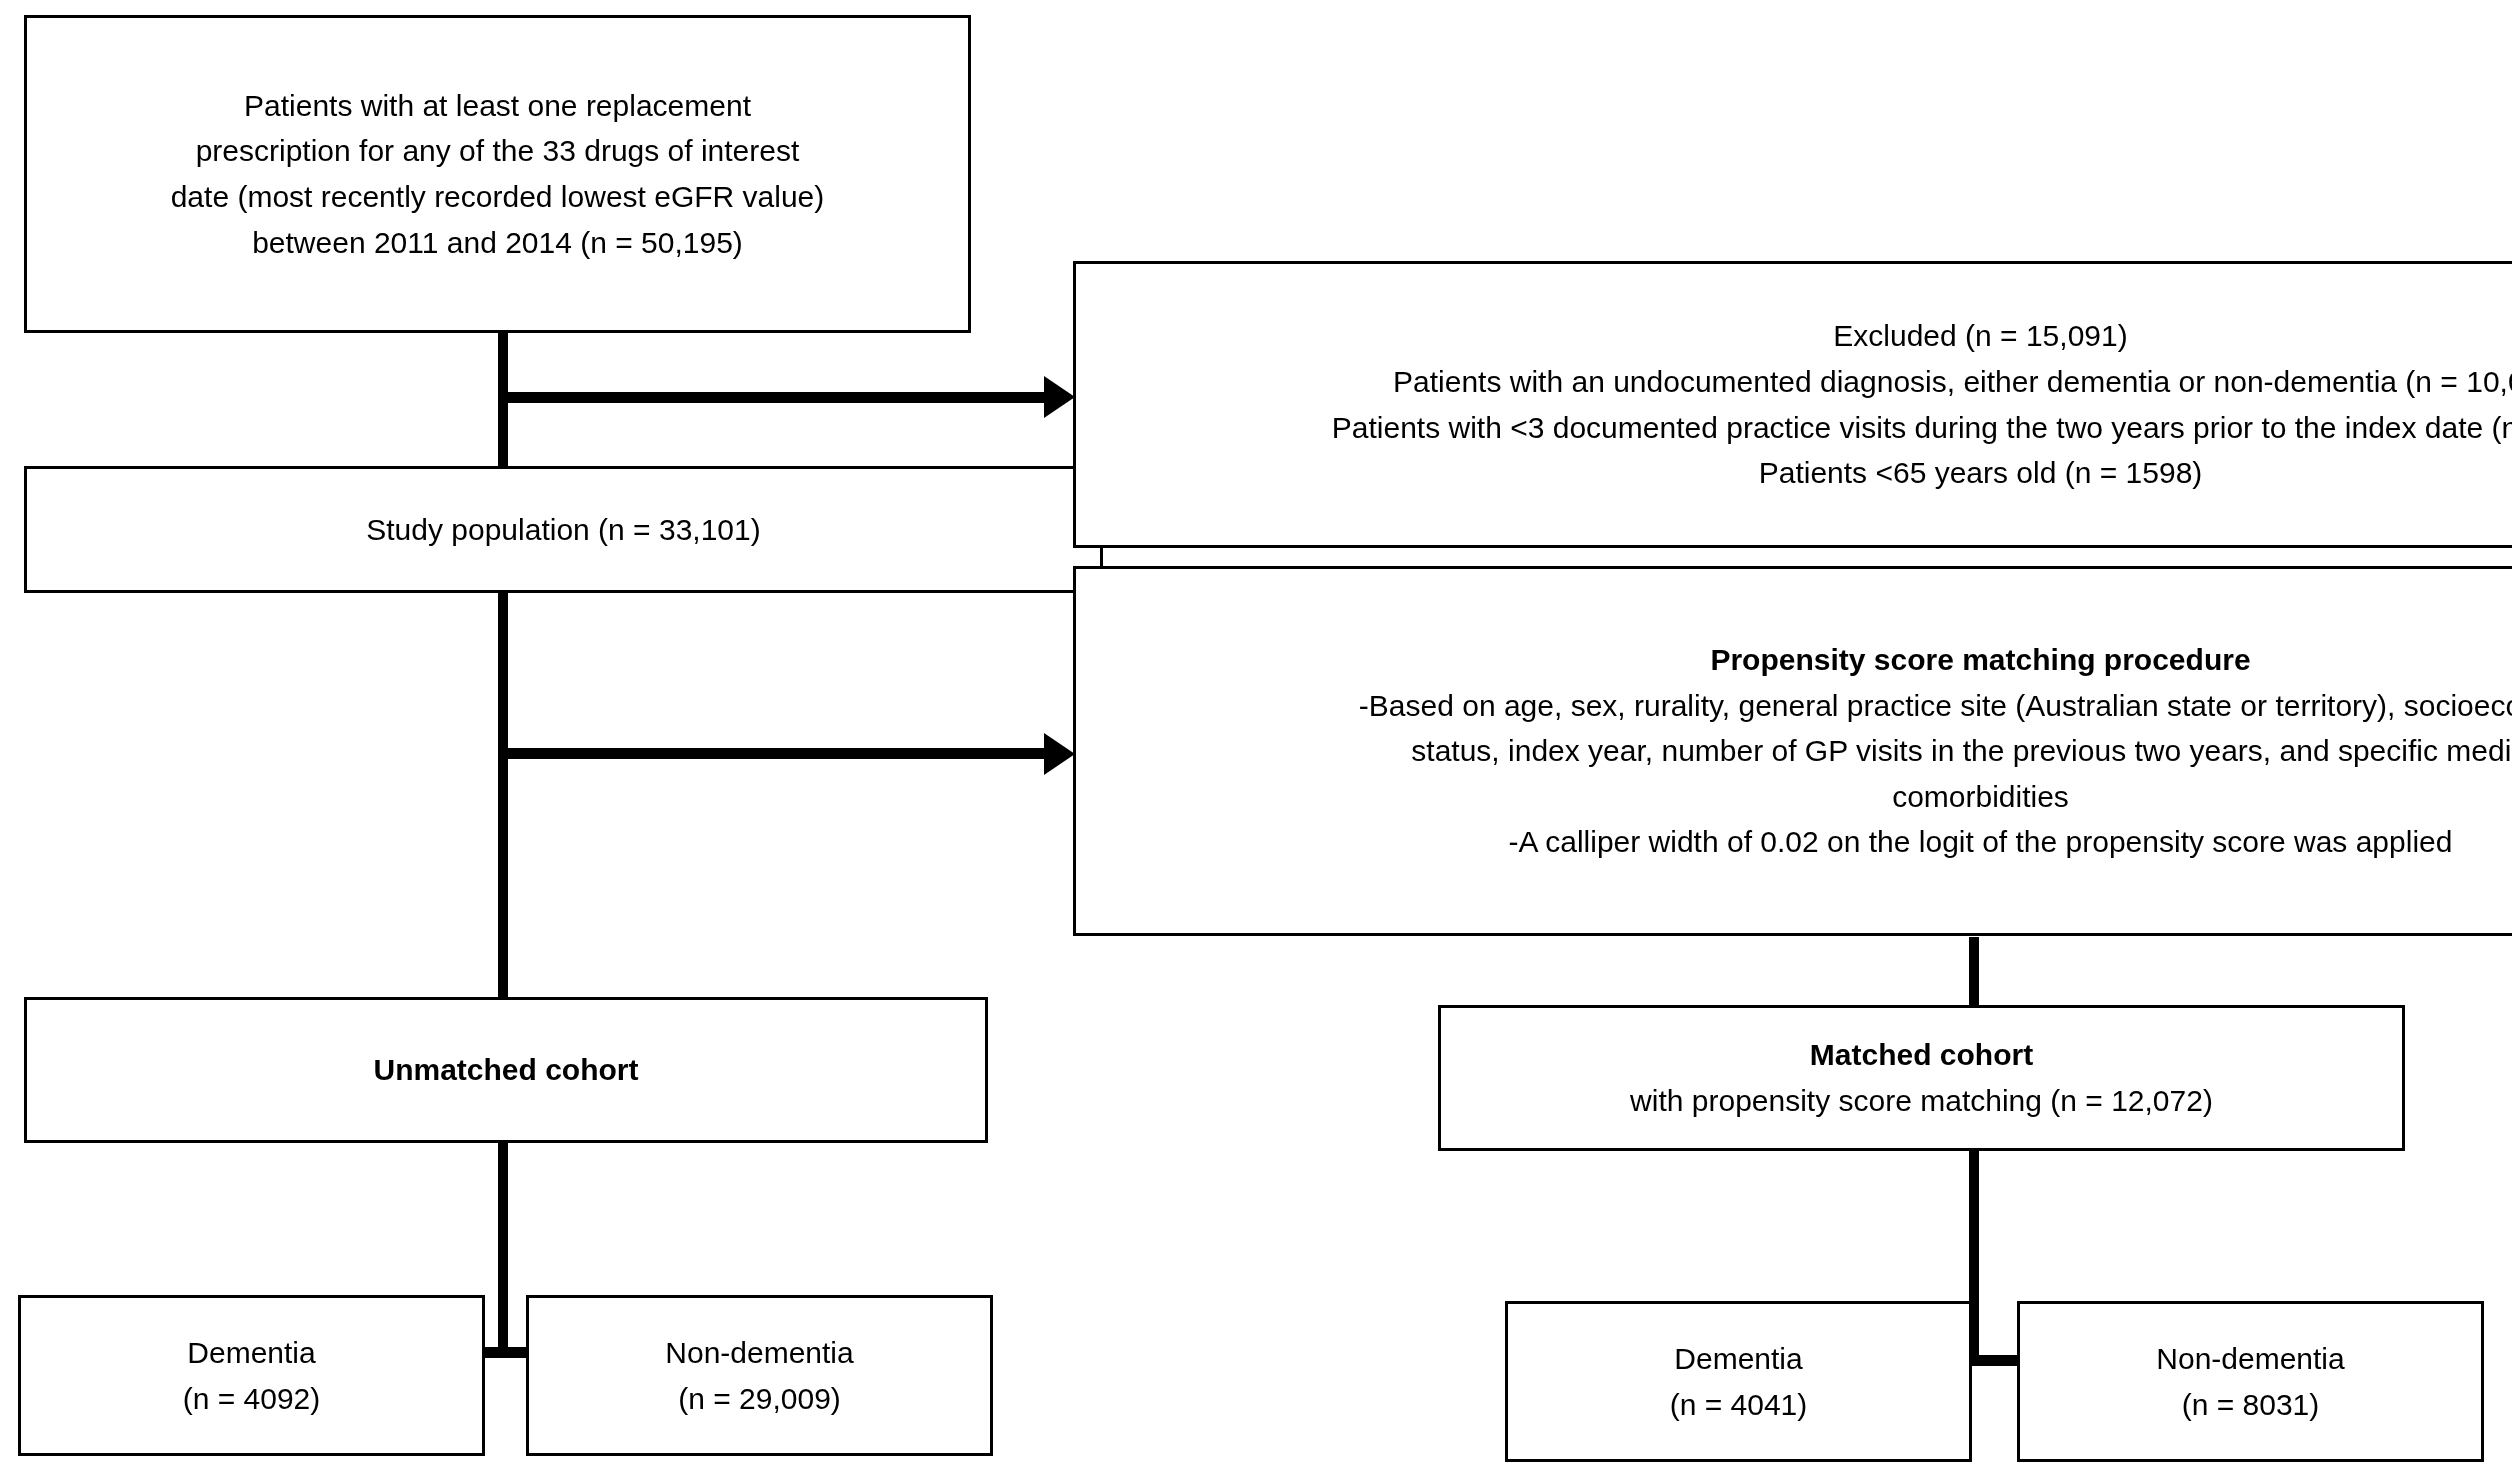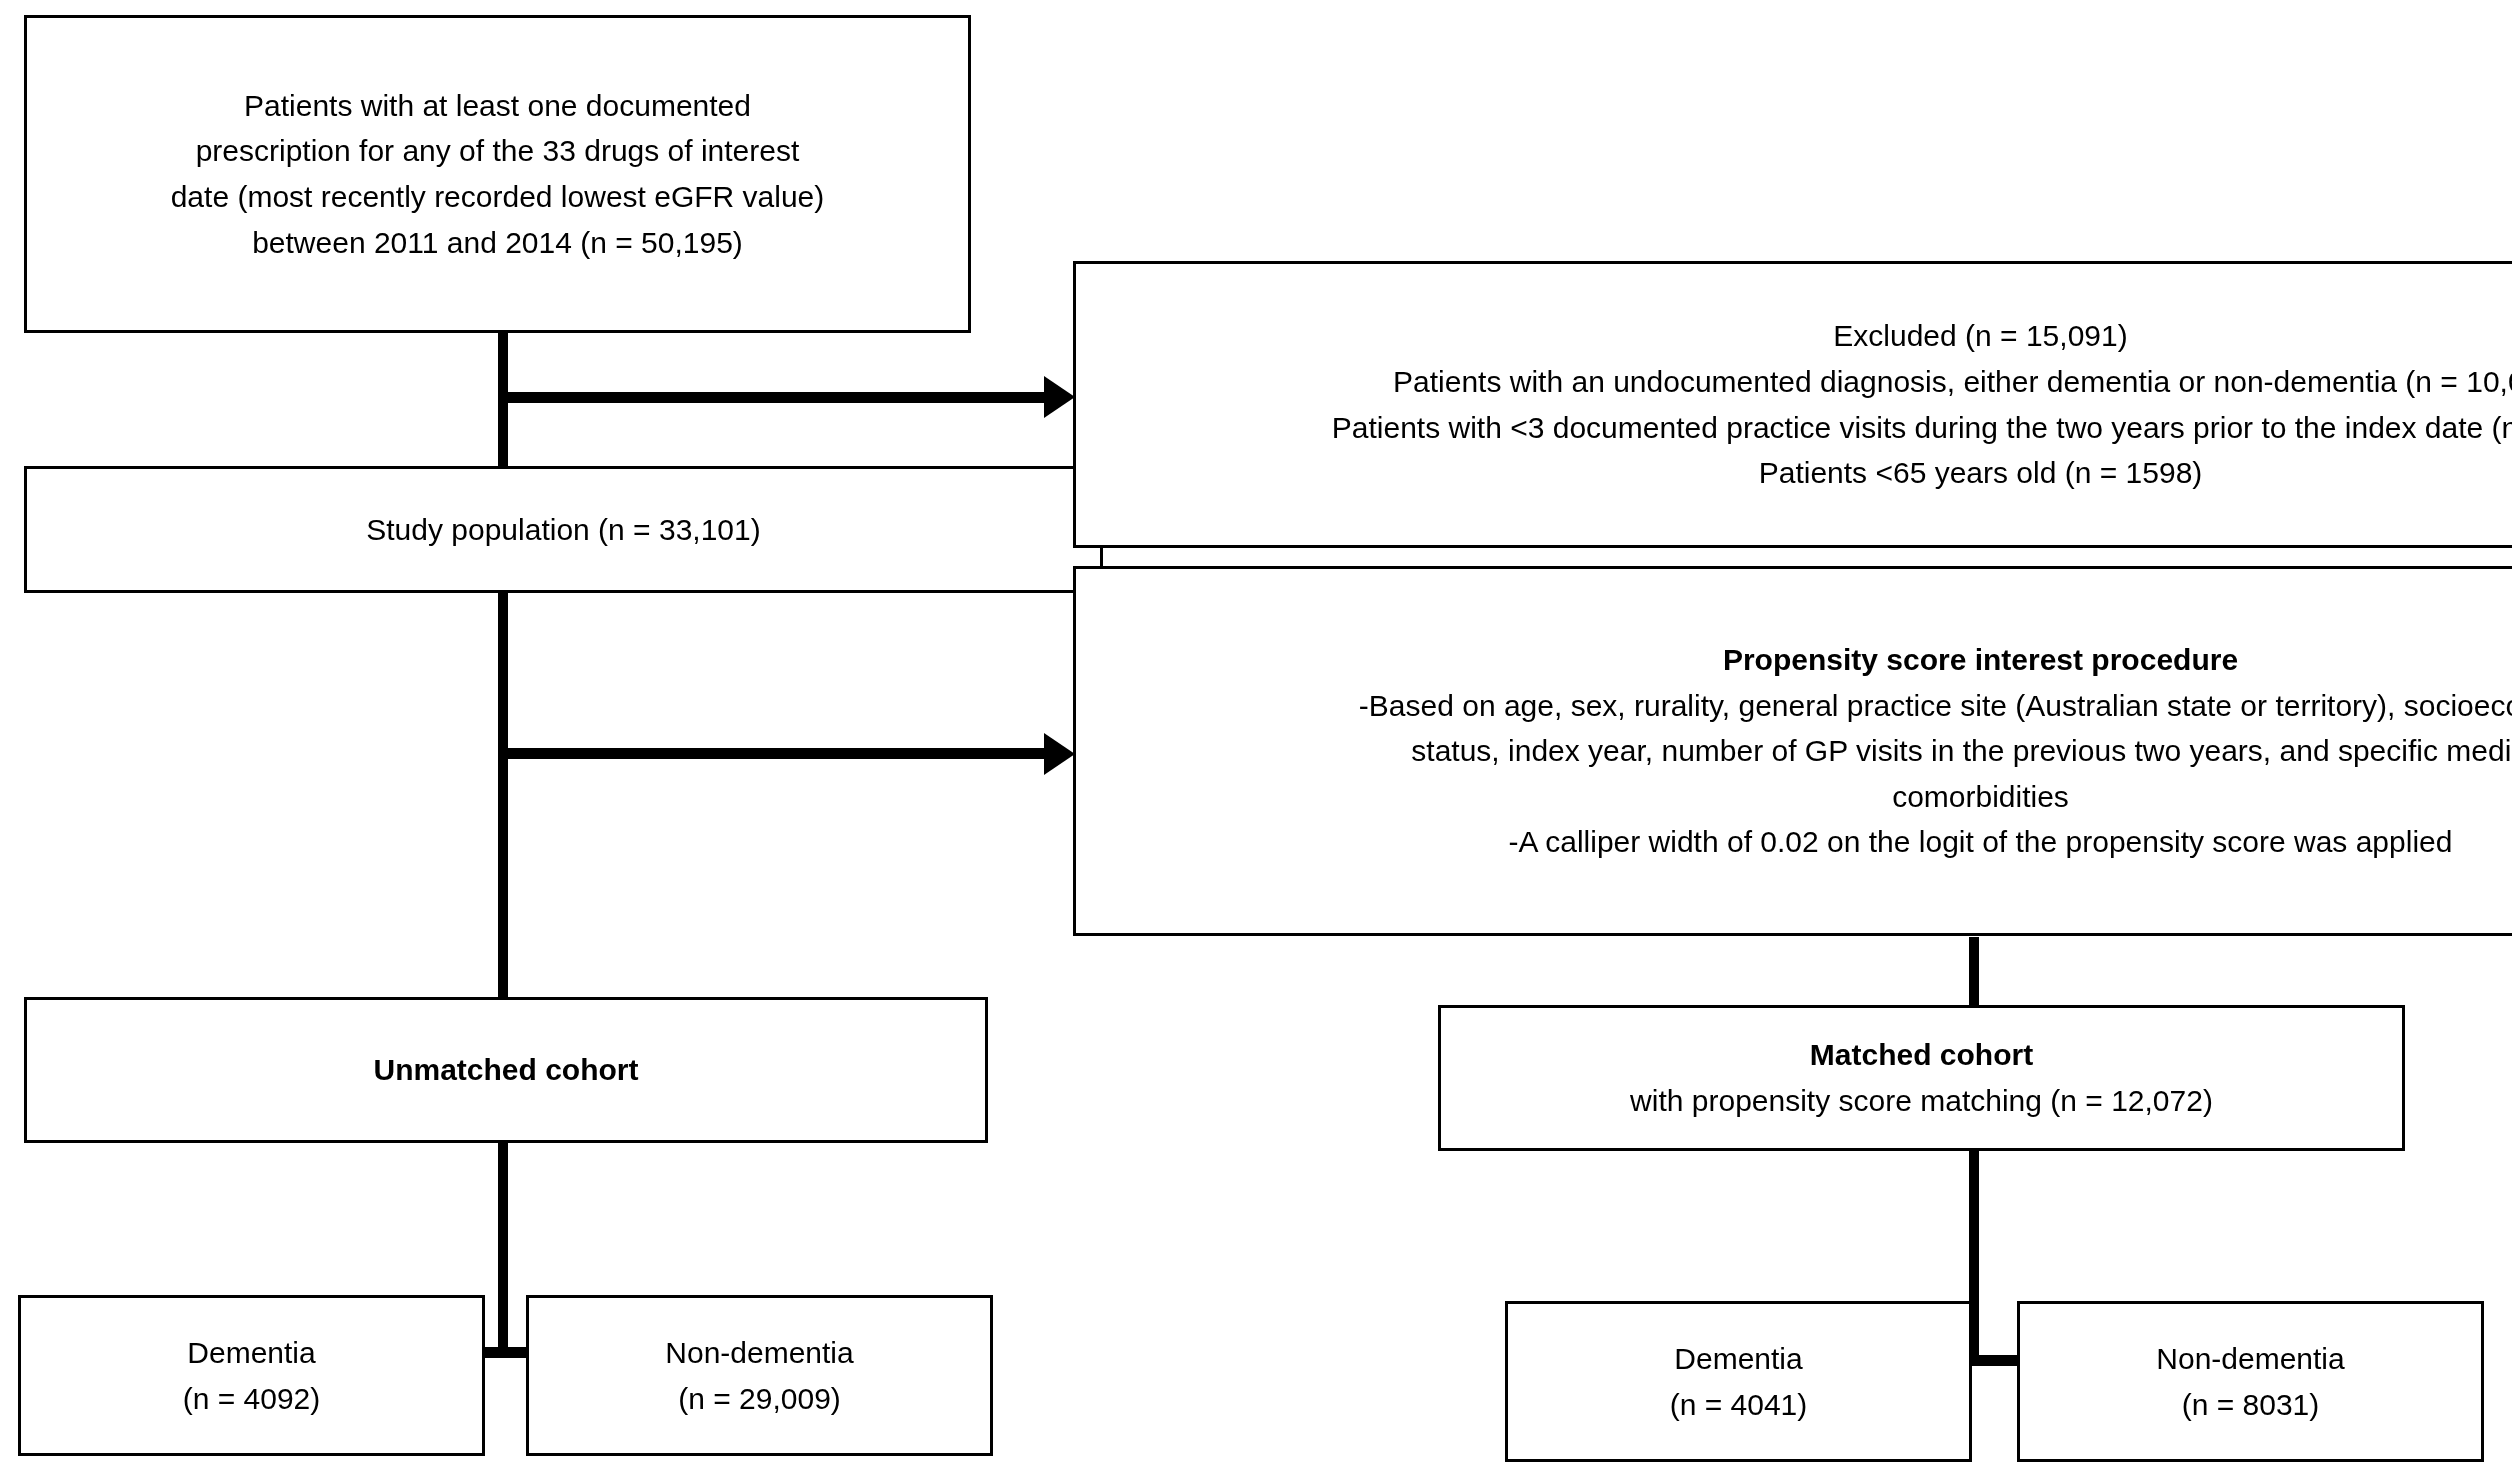--- a/index.html
+++ b/index.html
@@ -120,39 +120,39 @@
   <div class="arrow-down" id="lfork-rhead"></div>
 
   <div class="vline" id="rfork-stem"></div>
   <div class="hline" id="rfork-bar"></div>
   <div class="vline" id="rfork-ldown"></div>
   <div class="vline" id="rfork-rdown"></div>
   <div class="arrow-down" id="rfork-lhead"></div>
   <div class="arrow-down" id="rfork-rhead"></div>
 
   <div class="box" id="box-source">
-    <span class="line">Patients with at least one documented</span>
+    <span class="line">Patients with at least one replacement</span>
     <span class="line">prescription for any of the 33 drugs of interest</span>
     <span class="line">date (most recently recorded lowest eGFR value)</span>
     <span class="line">between 2011 and 2014 (n = 50,195)</span>
   </div>
 
   <div class="box" id="box-study">
     <span class="line">Study population (n = 33,101)</span>
   </div>
 
   <div class="box" id="box-excluded">
     <span class="line">Excluded (n = 15,091)</span>
     <span class="line">Patients with an undocumented diagnosis, either dementia or non-dementia (n = 10,070)</span>
     <span class="line">Patients with &lt;3 documented practice visits during the two years prior to the index date (n = 5426)</span>
     <span class="line">Patients &lt;65 years old (n = 1598)</span>
   </div>
 
   <div class="box" id="box-psm">
-    <span class="line bold">Propensity score interest procedure</span>
+    <span class="line bold">Propensity score matching procedure</span>
     <span class="line">-Based on age, sex, rurality, general practice site (Australian state or territory), socioeconomic</span>
     <span class="line">status, index year, number of GP visits in the previous two years, and specific medical</span>
     <span class="line">comorbidities</span>
     <span class="line">-A calliper width of 0.02 on the logit of the propensity score was applied</span>
   </div>
 
   <div class="box" id="box-unmatched">
     <span class="line bold">Unmatched cohort</span>
   </div>
 

